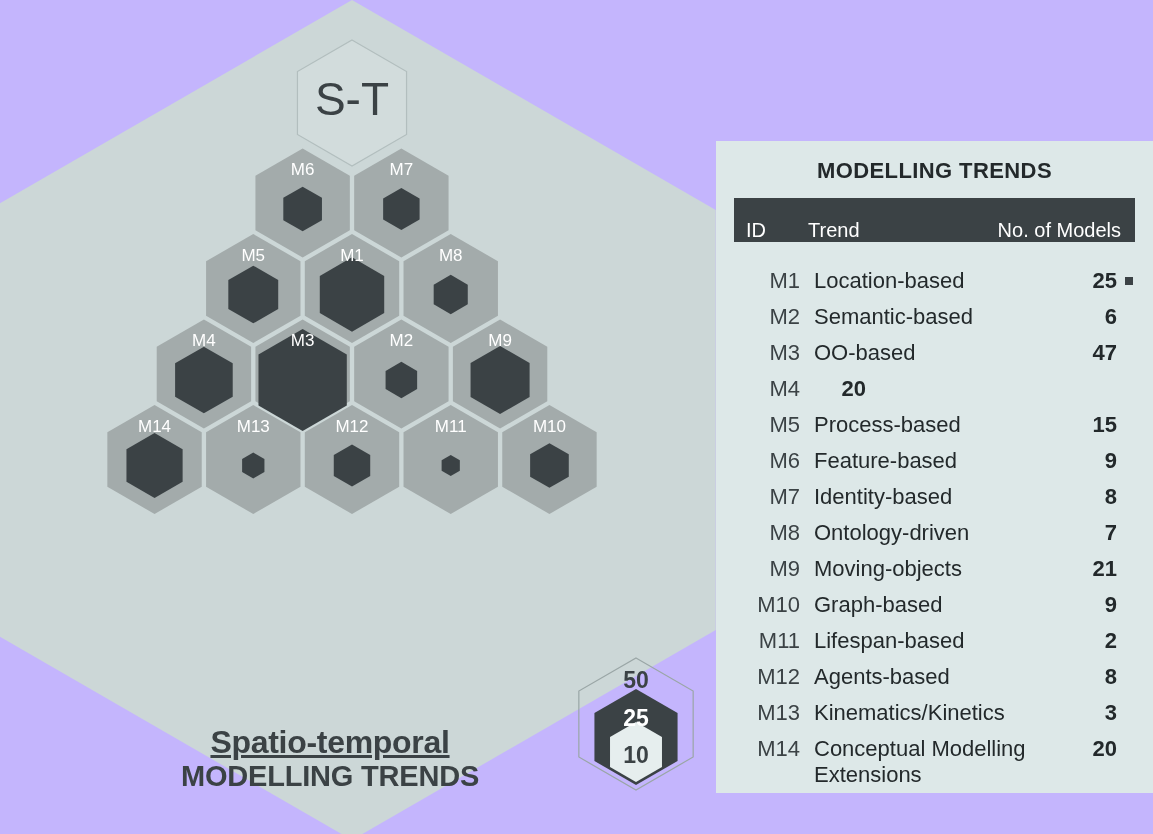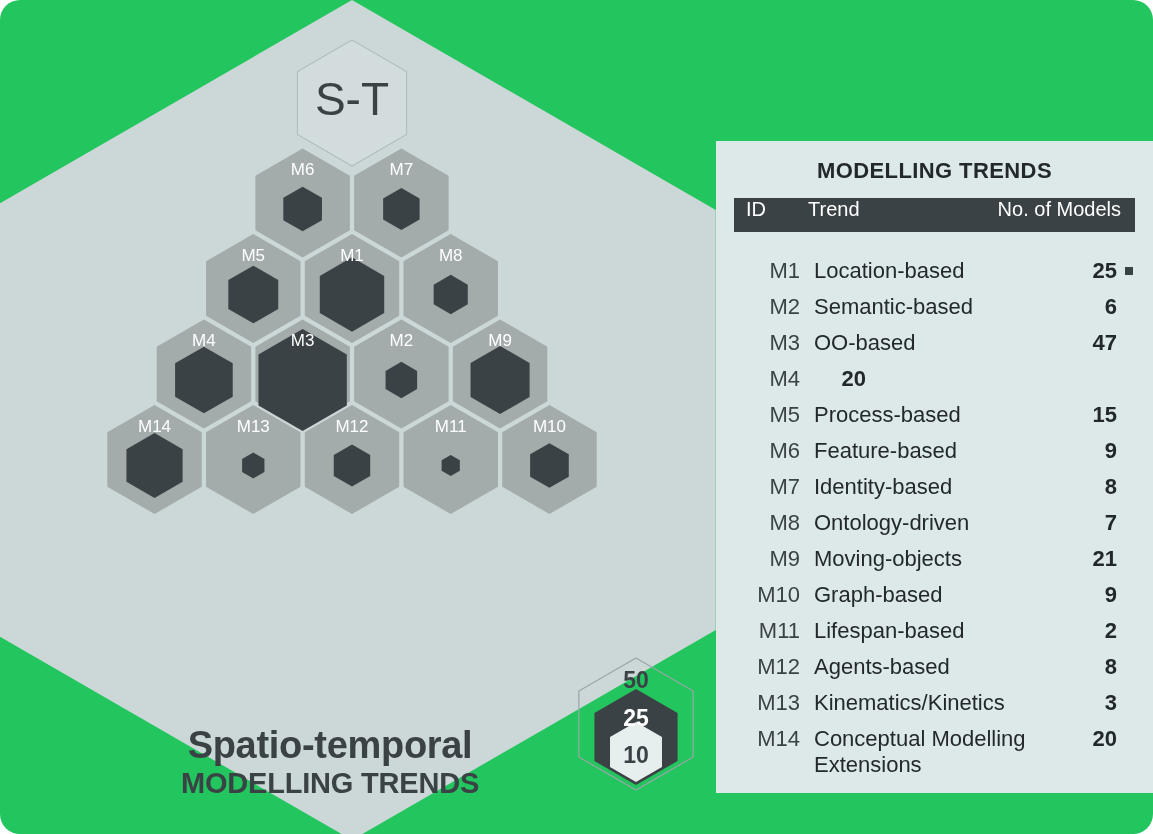--- a/index.html
+++ b/index.html
@@ -5,24 +5,23 @@
 <style>
   html, body {
     margin: 0;
     padding: 0;
     background: #ffffff;
   }
   #page {
     position: relative;
     width: 1153px;
     height: 834px;
-    background: #22c55e;
+    background: #c4b5fd;
     font-family: "Liberation Sans", sans-serif;
     overflow: hidden;
-    border-radius: 20px;
   }
 
   
   #diagram {
     position: absolute;
     left: 0;
     top: 0;
     width: 720px;
     height: 834px;
   }
@@ -49,23 +48,24 @@
     position: absolute;
     left: 0;
     top: 724px;
     width: 660px;
     text-align: center;
     color: #3b4245;
     line-height: 1.14;
   }
   #caption .cap-1 {
     display: block;
-    font-size: 38px;
+    font-size: 32px;
     font-weight: 700;
     letter-spacing: -0.3px;
+    text-decoration: underline;
   }
   #caption .cap-2 {
     display: block;
     font-size: 29px;
     font-weight: 700;
     letter-spacing: -0.2px;
   }
 
   
   #legend {
@@ -98,24 +98,24 @@
   #panel-title {
     margin: 17px 0 0 0;
     text-align: center;
     color: #23292b;
     font-size: 22px;
     font-weight: 700;
     letter-spacing: 0.4px;
   }
   #table-head {
     margin: 14px 18px 8px 18px;
-    height: 34px;
+    height: 44px;
     background: #3b4245;
     display: flex;
-    align-items: flex-start;
+    align-items: flex-end;
     color: #ffffff;
     font-size: 20px;
   }
   #table-head .c-id    { width: 74px; padding-left: 12px; box-sizing: border-box; }
   #table-head .c-trend { flex: 1; }
   #table-head .c-num   { padding-right: 14px; }
 
   #table-body {
     margin: 26px 18px 0 18px;
   }

